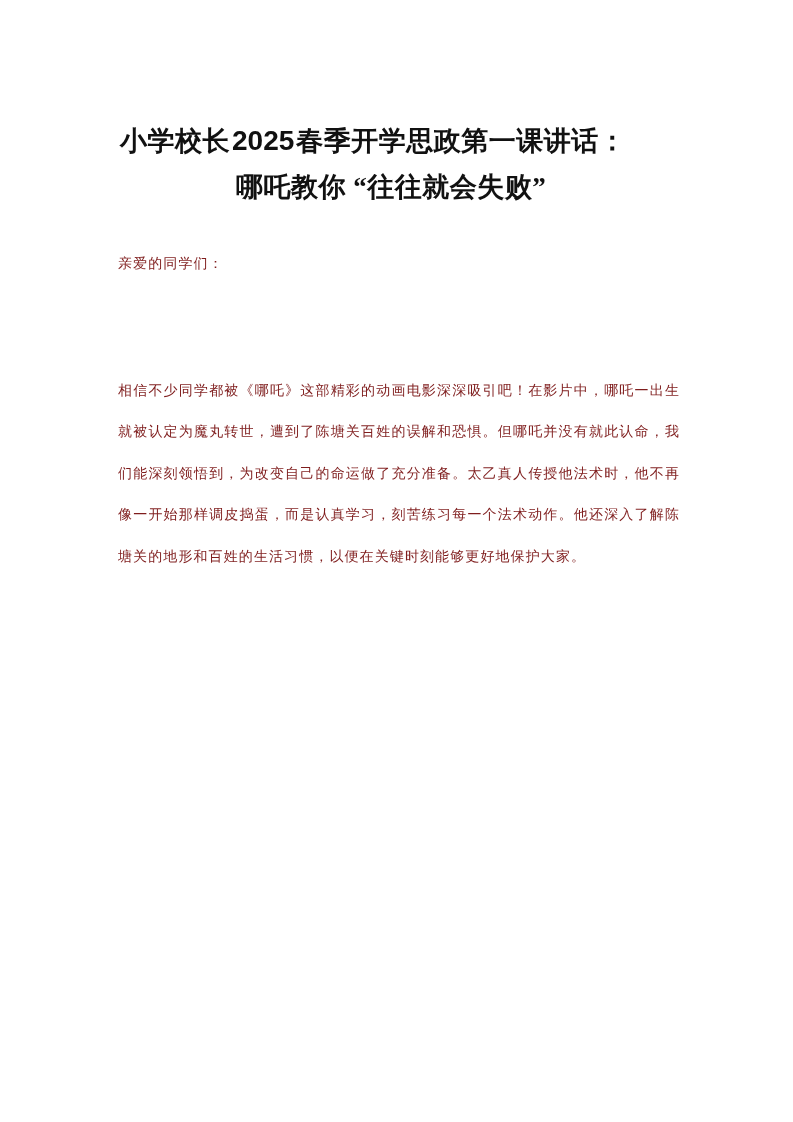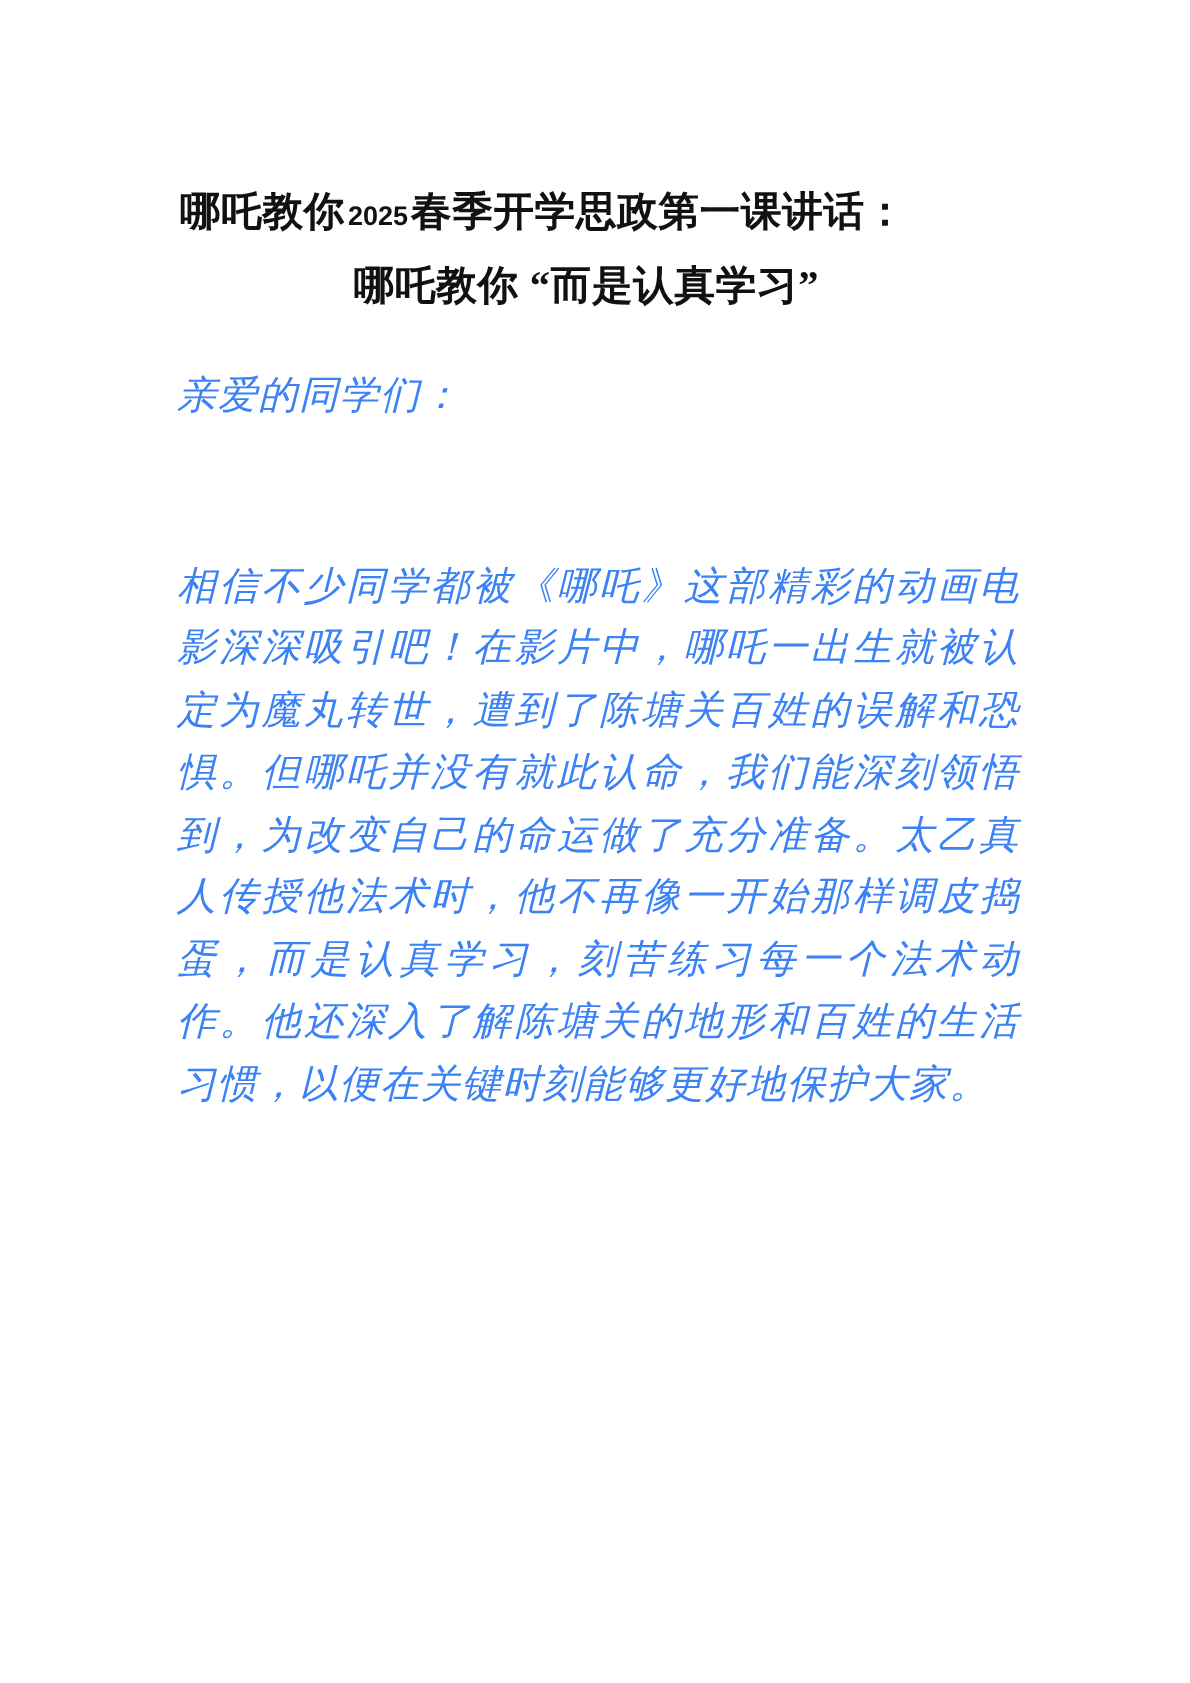--- a/index.html
+++ b/index.html
@@ -45,63 +45,62 @@
   }
 
   .title-line-2 {
     text-align: center;
     padding-right: 14px;
   }
 
   .year-bold {
     font-family: "Liberation Sans", "DejaVu Sans", sans-serif;
     font-weight: bold;
-    font-size: 18px;
+    font-size: 28px;
     letter-spacing: 0px;
     padding: 0 2px;
   }
 
   
   .doc-body {
     position: absolute;
     left: 118px;
     top: 243px;
     width: 562px;
   }
 
   .para {
-    font-size: 26px;
+    font-size: 14px;
     line-height: 41.5px;
     letter-spacing: 1.1px;
     text-align: justify;
     text-justify: inter-character;
-    color: #3b82f6;
+    color: #7f1d1d;
     margin: 0;
-    font-style: italic;
   }
 
   .para.short {
     text-align: left;
   }
 
   .gap-sm { height: 41px; }
   .gap-md { height: 44px; }
 
   .para-last {
     position: relative;
   }
 </style>
 </head>
 <body>
 
 <div class="page">
 
   <div class="doc-title">
-    <div class="title-line title-line-1"><span>哪吒教你</span><span class="year-bold">2025</span><span>春季开学思政第一课讲话：</span></div>
-    <div class="title-line title-line-2">哪吒教你 “而是认真学习”</div>
+    <div class="title-line title-line-1"><span>小学校长</span><span class="year-bold">2025</span><span>春季开学思政第一课讲话：</span></div>
+    <div class="title-line title-line-2">哪吒教你 “往往就会失败”</div>
   </div>
 
   <div class="doc-body">
 
     <p class="para short">亲爱的同学们：</p>
 
     <div class="gap-sm"></div>
 
 
     <div class="gap-md"></div>

